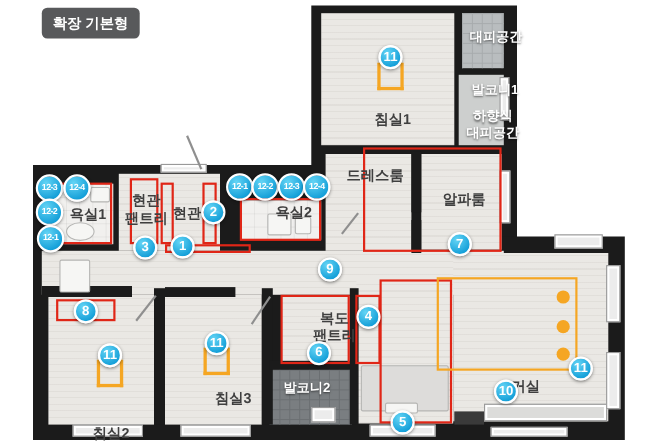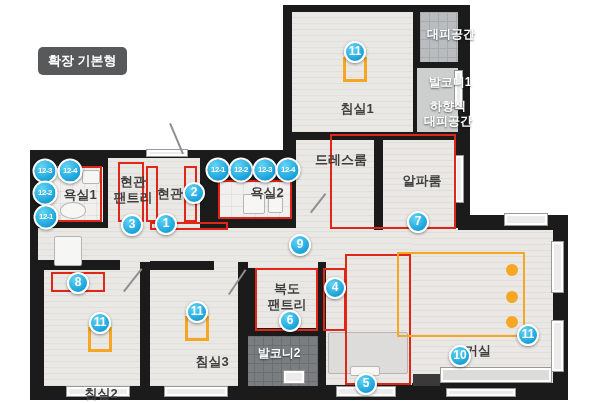--- a/index.html
+++ b/index.html
@@ -30,21 +30,21 @@
        background:radial-gradient(circle at 35% 28%,#63d4f5,#149fd8 75%);
        border:2px solid #fff;color:#fff;font-weight:bold;font-size:12px;line-height:17px;
        text-align:center;box-shadow:0 1px 3px rgba(0,0,0,.45);box-sizing:border-box;z-index:30;}
   .bdg.sm{width:25px;height:25px;font-size:8px;line-height:20px;letter-spacing:-0.5px;}
   .lbl{position:absolute;transform:translate(-50%,-50%);white-space:nowrap;color:#3f3f3f;
        font-size:13px;font-weight:600;z-index:20;}
   .lw{color:#fff;font-size:12px;text-shadow:0 1px 2px rgba(0,0,0,.6);}
   .lbl2{position:absolute;transform:translate(-50%,-50%);text-align:center;color:#3f3f3f;
        font-size:13px;font-weight:600;line-height:1.2;z-index:20;}
   .title{position:absolute;left:38px;top:7px;background:#58595b;color:#fff;font-size:13px;
-       font-weight:bold;padding:5px 10px;border-radius:5px;z-index:40;margin-top:40px;}
+       font-weight:bold;padding:5px 10px;border-radius:5px;z-index:40;}
 </style>
 </head>
 <body>
 
 <div id="plan">
 
   <div class="w" style="left:283px;top:5px;width:187px;height:228px;"></div>
   <div class="w" style="left:30px;top:150px;width:280px;height:85px;"></div>
   <div class="w" style="left:30px;top:225px;width:440px;height:175px;"></div>
   <div class="w" style="left:455px;top:215px;width:113px;height:185px;"></div>
@@ -129,21 +129,21 @@
   <div class="lbl lw" style="left:448px;top:121px;">대피공간</div>
   <div class="lbl" style="left:341px;top:160px;text-align:right;">드레스룸</div>
   <div class="lbl" style="left:422px;top:181px;text-align:right;">알파룸</div>
   <div class="lbl" style="left:80px;top:195px;">욕실1</div>
   <div class="lbl2" style="left:133px;top:190px;">
     <div>현관</div>
     <div>팬트리</div>
   </div>
   <div class="lbl" style="left:170px;top:194px;">현관</div>
   <div class="lbl" style="left:267px;top:193px;text-align:right;">욕실2</div>
-  <div class="lbl2" style="left:287px;top:297px;">
+  <div class="lbl2" style="left:304px;top:297px;">
     <div>복도</div>
     <div>팬트리</div>
   </div>
   <div class="lbl" style="left:478px;top:306px;margin-top:45px;">거실</div>
   <div class="lbl lw" style="left:279px;top:353px;">발코니2</div>
   <div class="lbl" style="left:101px;top:362px;margin-top:32px;">침실2</div>
   <div class="lbl" style="left:212px;top:362px;">침실3</div>
 
   <div class="bdg" style="left:166px;top:224px;">1</div>
   <div class="bdg" style="left:194px;top:193px;">2</div>

